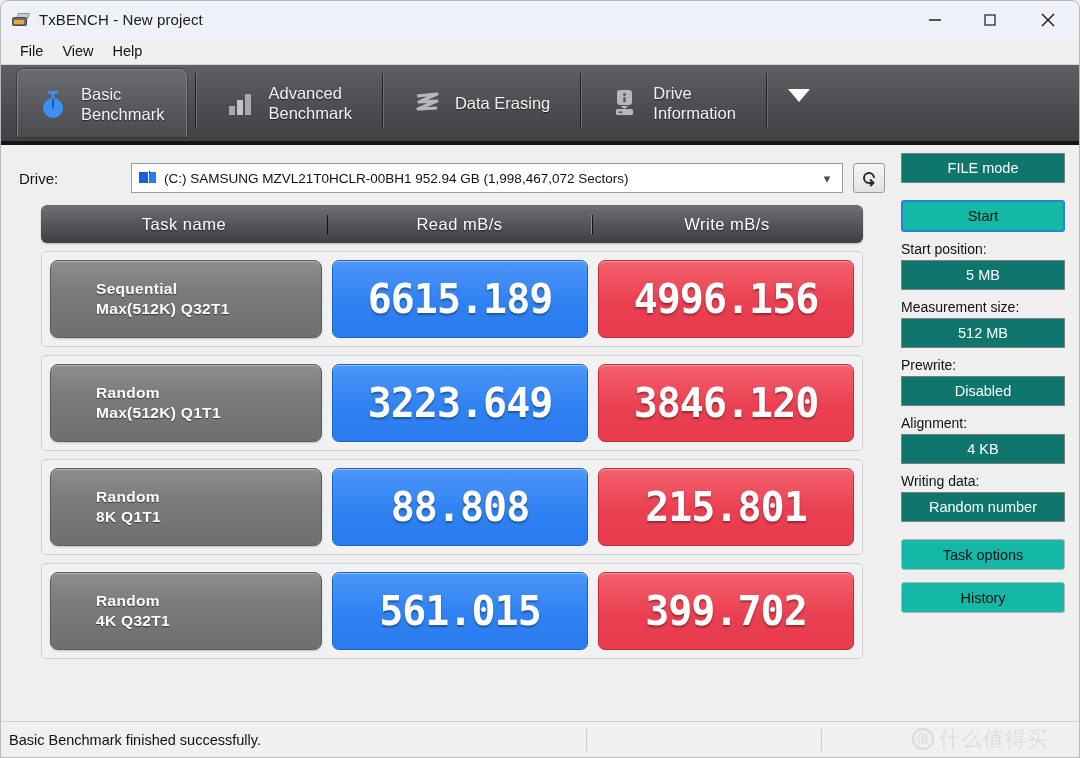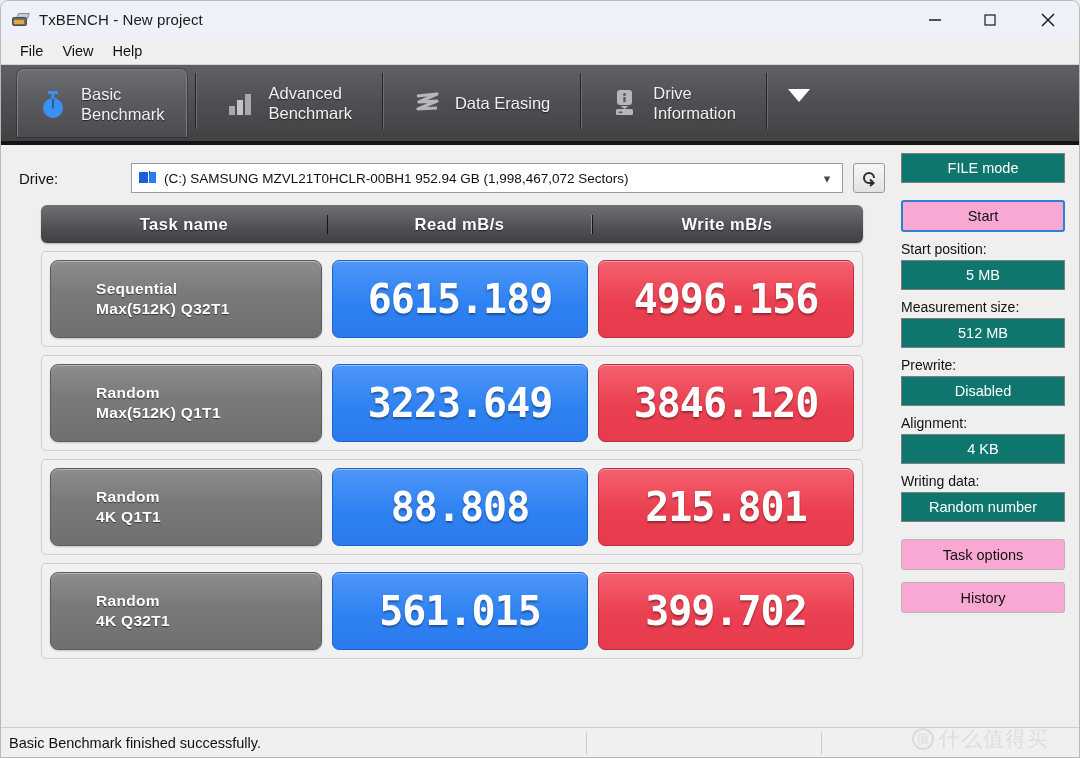--- a/index.html
+++ b/index.html
@@ -175,21 +175,21 @@
   .results { padding: 8px 0 0 40px; }
   .thead {
     width: 822px; height: 38px;
     background: linear-gradient(180deg,#6f7073 0%,#55565a 50%,#3e3f42 100%);
     border-radius: 6px;
     display: flex; align-items: center;
     box-shadow: 0 1px 2px rgba(0,0,0,.25);
   }
   .th {
     color: #fff; font-size: 16.5px;
-    font-weight: bold;
+    font-weight: normal;
     text-align: center;
     letter-spacing: .5px;
     text-shadow: 0 1px 1px rgba(0,0,0,.6);
     position: relative;
   }
   .th.c0 { width: 286px; }
   .th.c1 { width: 265px; border-left: 1px solid #151515; border-right: 1px solid #8b8c8f; }
   .th.c2 { width: 269px; border-left: 1px solid #151515; }
 
   .row-panel {
@@ -246,41 +246,41 @@
   .sb-black {
     width: 164px; height: 30px;
     background: #0f766e;
     border: 1px solid #7e7e7e;
     color: #fff;
     font-size: 14.5px;
     display: flex; align-items: center; justify-content: center;
   }
   .sb-white {
     width: 164px; height: 31px;
-    background: #f9a8d4;
+    background: #14b8a6;
     border: 1px solid #b4b4b4;
     border-radius: 3px;
     color: #111;
     font-size: 14.5px;
     display: flex; align-items: center; justify-content: center;
   }
   .sb-white.primary {
     border: 2px solid #2d7fd3;
     height: 32px;
   }
   .sb-lbl {
     font-size: 14px; color: #111;
     margin: 9px 0 3px 0;
   }
   .sb-gap { height: 17px; }
 
   
   .statusbar {
     position: absolute; left: 0; bottom: 0;
-    width: 1080px; height: 30px;
+    width: 1080px; height: 36px;
     background: #f0f0f0;
     border-top: 1px solid #cfcfcf;
     display: flex; align-items: center;
   }
   .sb-seg0 { width: 585px; padding-left: 8px; font-size: 14.5px; color: #111; }
   .sb-div { width: 1px; height: 22px; background: #cccccc; }
   .sb-seg1 { width: 234px; }
   .sb-seg2 { flex: 1; }
   .watermark {
     position: absolute;
@@ -441,21 +441,21 @@
           <span class="task-l1">Random</span>
           <span class="task-l2">Max(512K) Q1T1</span>
         </div>
         <div class="cell-val cell-read">3223.649</div>
         <div class="cell-val cell-write">3846.120</div>
       </div>
 
       <div class="row-panel">
         <div class="cell-task">
           <span class="task-l1">Random</span>
-          <span class="task-l2">4K Q1T1</span>
+          <span class="task-l2">8K Q1T1</span>
         </div>
         <div class="cell-val cell-read">88.808</div>
         <div class="cell-val cell-write">215.801</div>
       </div>
 
       <div class="row-panel">
         <div class="cell-task">
           <span class="task-l1">Random</span>
           <span class="task-l2">4K Q32T1</span>
         </div>

